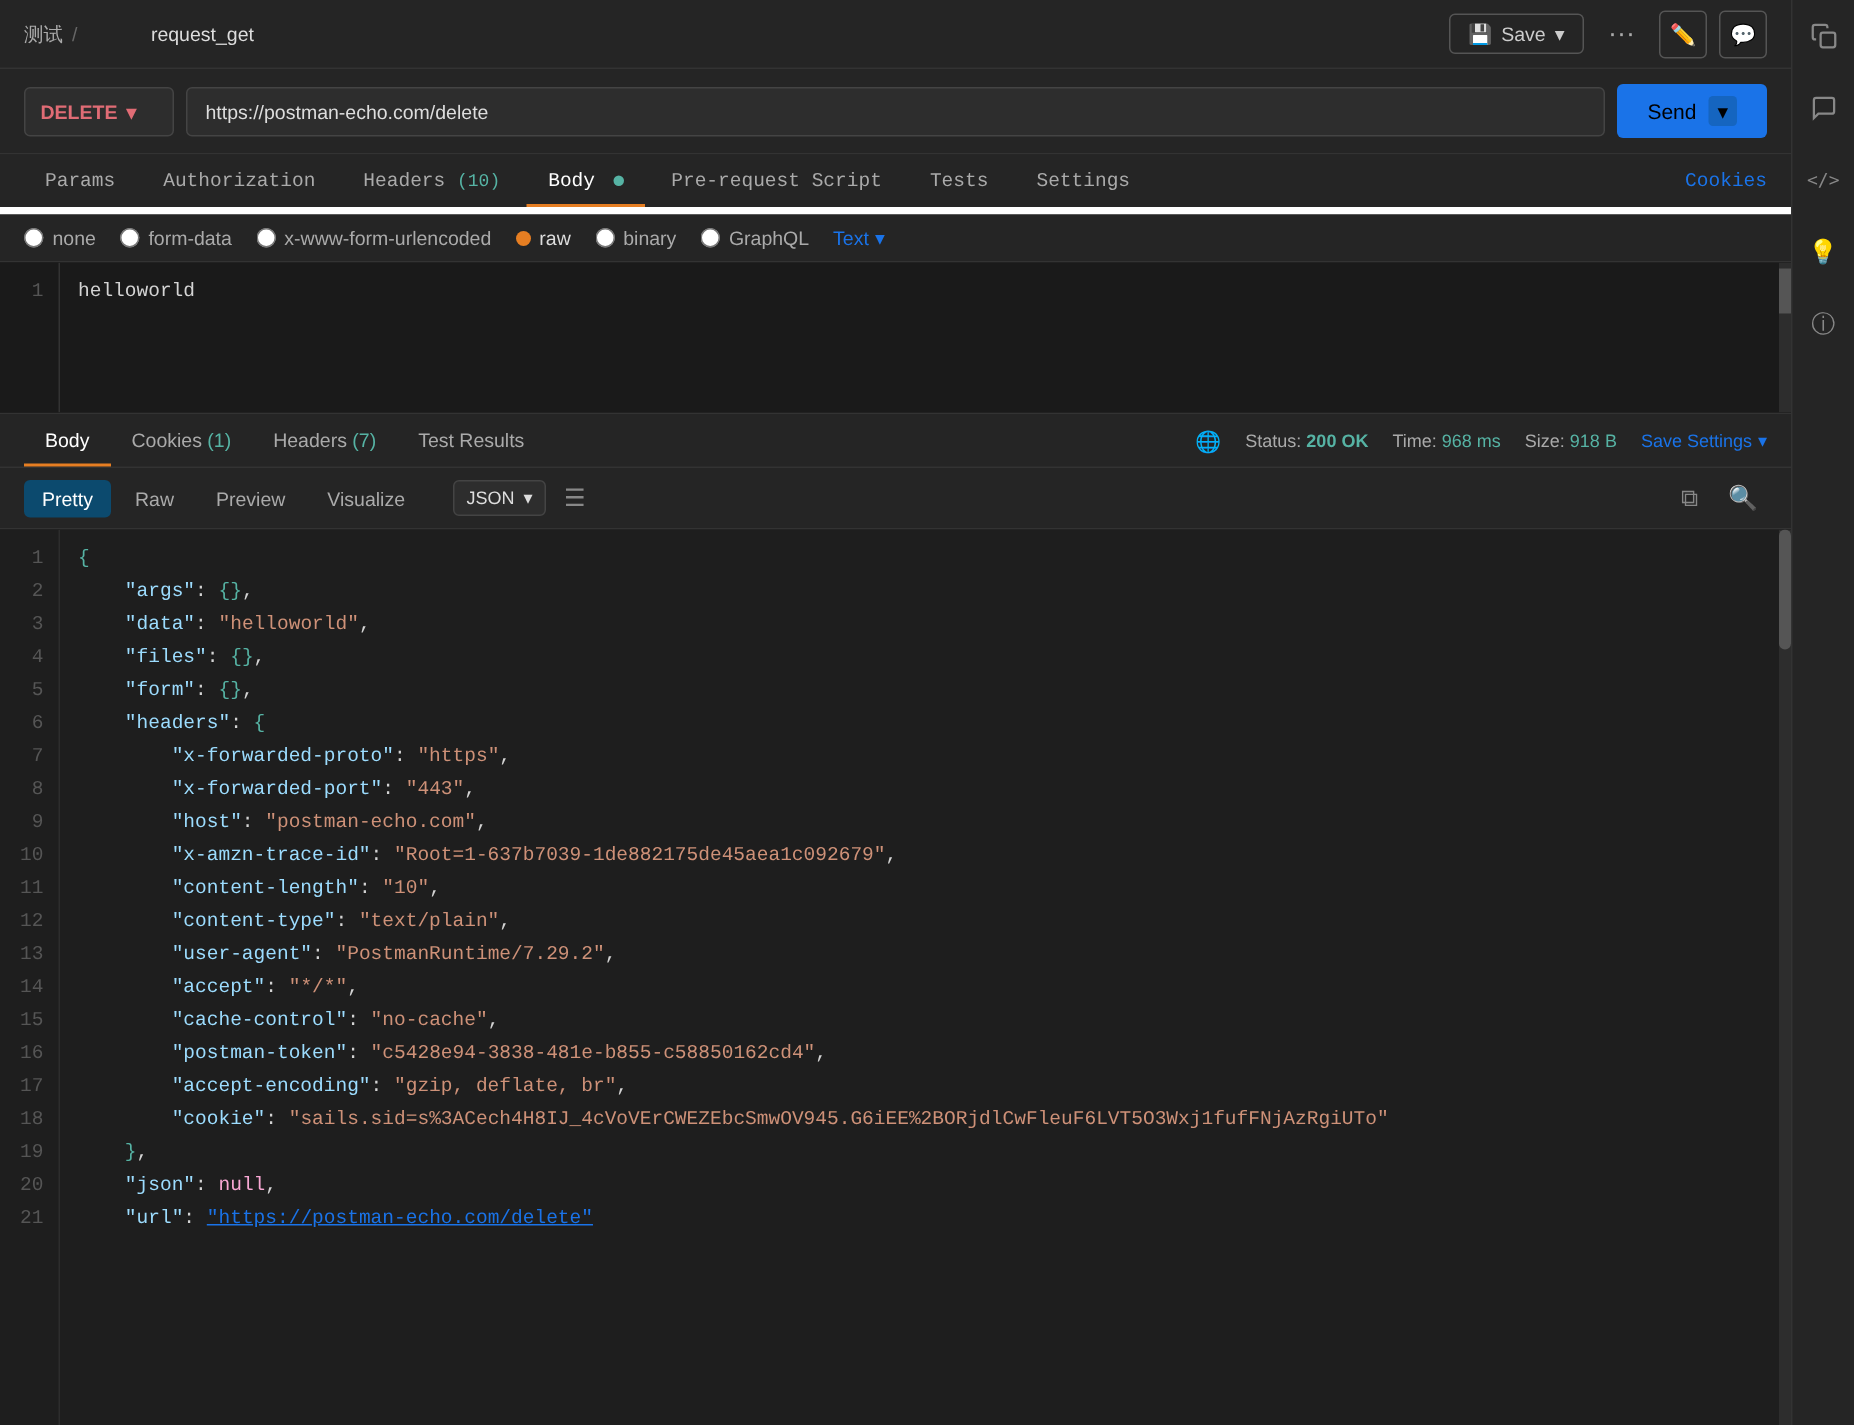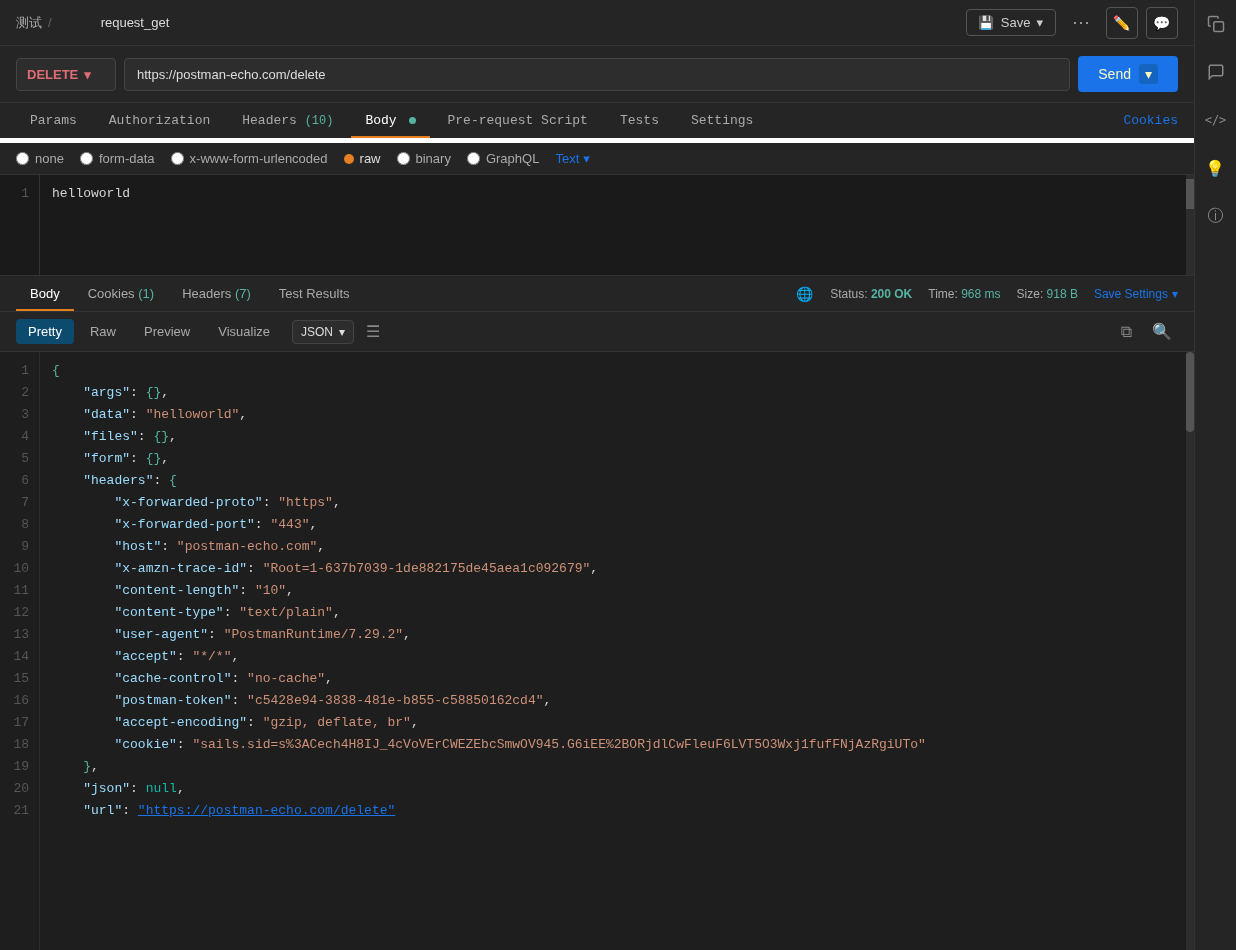--- a/index.html
+++ b/index.html
@@ -132,21 +132,21 @@
       border: 1px solid #444;
       color: #ddd;
       padding: 8px 12px;
       border-radius: 4px;
       font-size: 13px;
       outline: none;
     }
     .btn-send {
       background: #1a73e8;
       border: none;
-      color: #fef9c3;
+      color: #000000;
       padding: 8px 20px;
       border-radius: 4px;
       cursor: pointer;
       font-size: 14px;
       font-weight: 500;
       display: flex;
       align-items: center;
       gap: 8px;
     }
 
@@ -367,21 +367,21 @@
       background: #2d2d2d;
       border: 1px solid #444;
       color: #ddd;
       padding: 4px 8px;
       border-radius: 4px;
       font-size: 12px;
       cursor: pointer;
       display: flex;
       align-items: center;
       gap: 6px;
-      margin-left: 6px;
+      margin-left: 16px;
     }
     .filter-icon {
       color: #888;
       cursor: pointer;
       font-size: 16px;
       padding: 4px 8px;
     }
     .copy-btn, .search-btn {
       margin-left: auto;
       background: transparent;
@@ -635,21 +635,21 @@
         <span class="jk">"x-amzn-trace-id"</span><span class="jp">:</span> <span class="js">"Root=1-637b7039-1de882175de45aea1c092679"</span><span class="jp">,</span>
         <span class="jk">"content-length"</span><span class="jp">:</span> <span class="js">"10"</span><span class="jp">,</span>
         <span class="jk">"content-type"</span><span class="jp">:</span> <span class="js">"text/plain"</span><span class="jp">,</span>
         <span class="jk">"user-agent"</span><span class="jp">:</span> <span class="js">"PostmanRuntime/7.29.2"</span><span class="jp">,</span>
         <span class="jk">"accept"</span><span class="jp">:</span> <span class="js">"*/*"</span><span class="jp">,</span>
         <span class="jk">"cache-control"</span><span class="jp">:</span> <span class="js">"no-cache"</span><span class="jp">,</span>
         <span class="jk">"postman-token"</span><span class="jp">:</span> <span class="js">"c5428e94-3838-481e-b855-c58850162cd4"</span><span class="jp">,</span>
         <span class="jk">"accept-encoding"</span><span class="jp">:</span> <span class="js">"gzip, deflate, br"</span><span class="jp">,</span>
         <span class="jk">"cookie"</span><span class="jp">:</span> <span class="js">"sails.sid=s%3ACech4H8IJ_4cVoVErCWEZEbcSmwOV945.G6iEE%2BORjdlCwFleuF6LVT5O3Wxj1fufFNjAzRgiUTo"</span>
     <span class="jb">}</span><span class="jp">,</span>
-    <span class="jk">"json"</span><span class="jp">:</span> <span style="color:#14b8a6;">null</span><span class="jp">,</span>
+    <span class="jk">"json"</span><span class="jp">:</span> <span style="color:#f9a8d4;">null</span><span class="jp">,</span>
     <span class="jk">"url"</span><span class="jp">:</span> <span class="jl">"https://postman-echo.com/delete"</span></div>
       <div class="response-scrollbar">
         <div class="response-scrollbar-thumb"></div>
       </div>
     </div>
   </div>
 </div>
 
 <div class="right-sidebar">
   <div class="sidebar-icon">

